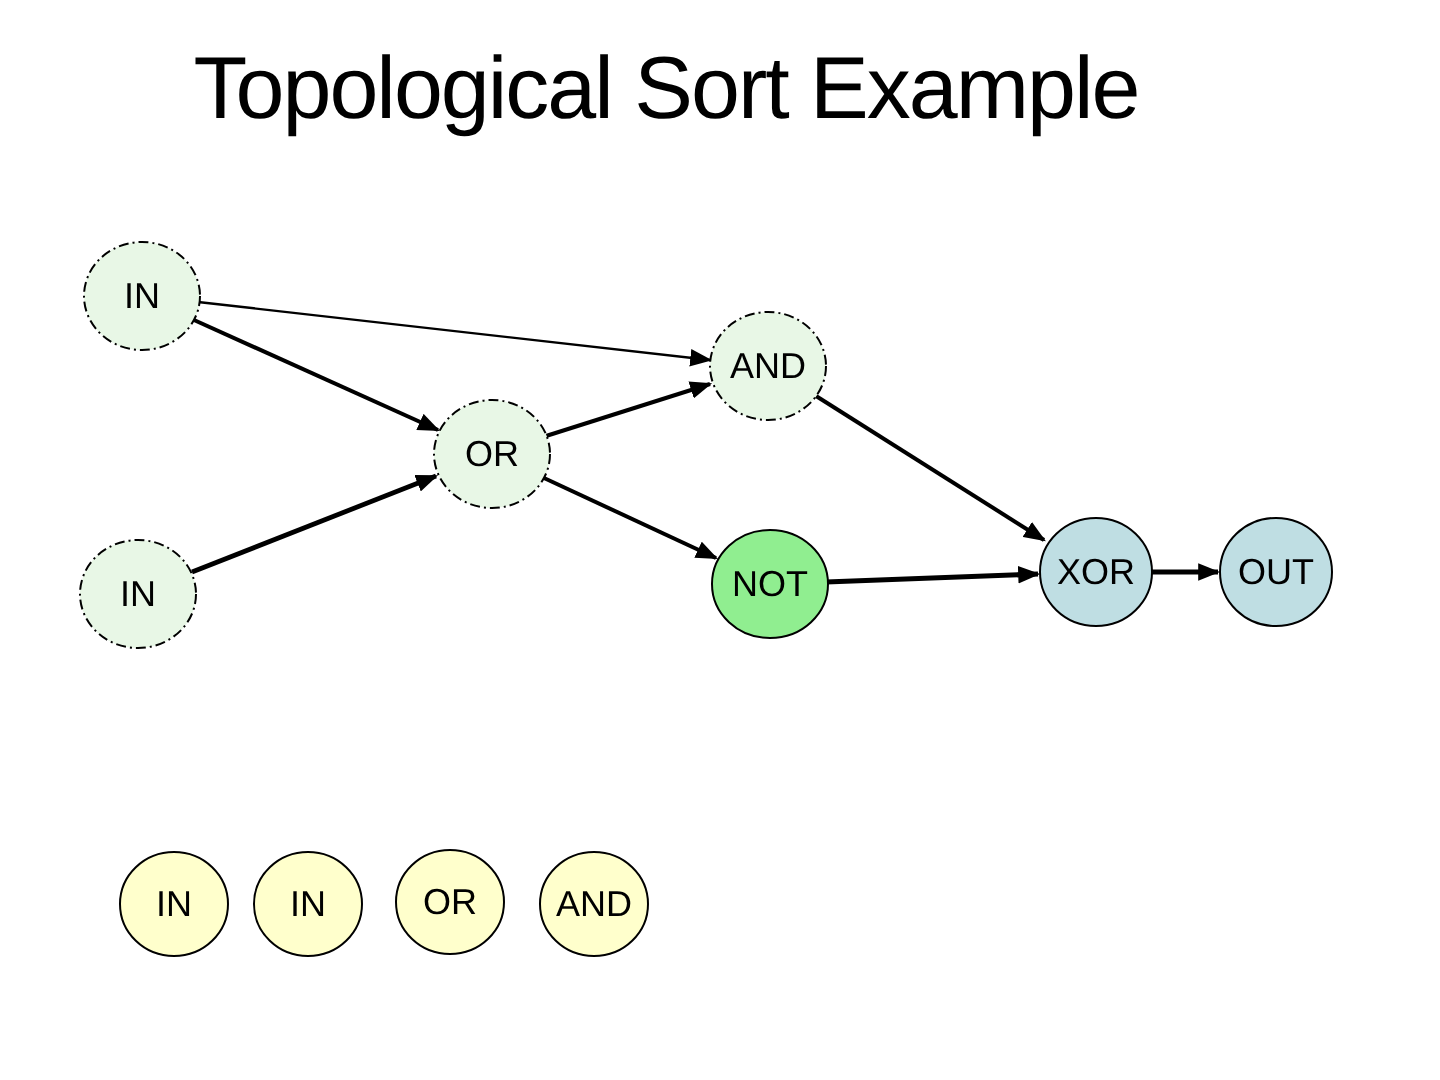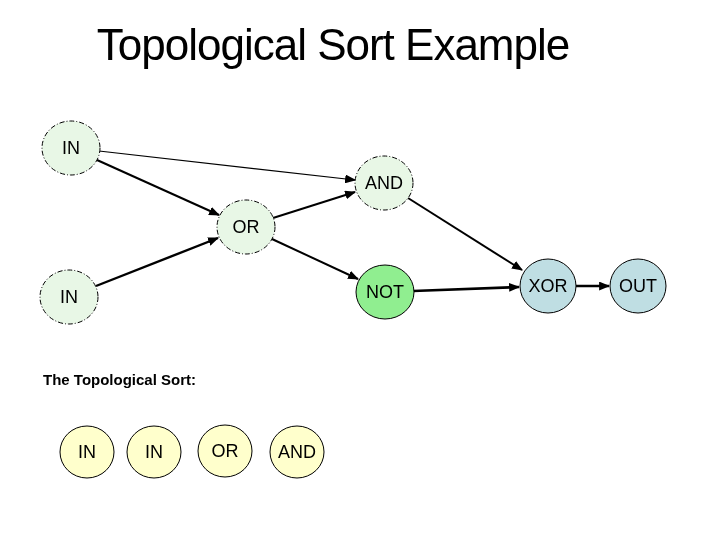--- a/index.html
+++ b/index.html
@@ -108,15 +108,14 @@
         <ellipse class="node-outline-solid" cx="225" cy="451" rx="27" ry="26" fill="#ffffcc"></ellipse>
         <text class="node-label" x="225" y="457">OR</text>
       </g>
       <g>
         <ellipse class="node-outline-solid" cx="297" cy="452" rx="27" ry="26" fill="#ffffcc"></ellipse>
         <text class="node-label" x="297" y="458">AND</text>
       </g>
     </g>
   </svg>
 
-  <div class="section-label">The Topological Sort:</div>
 
 </div>
 
 </body></html>

